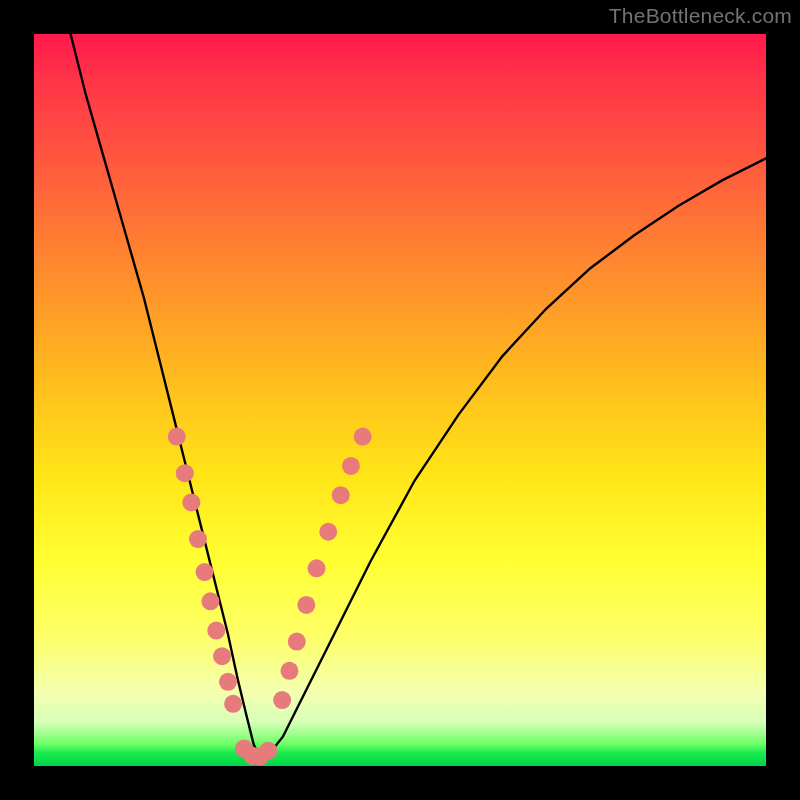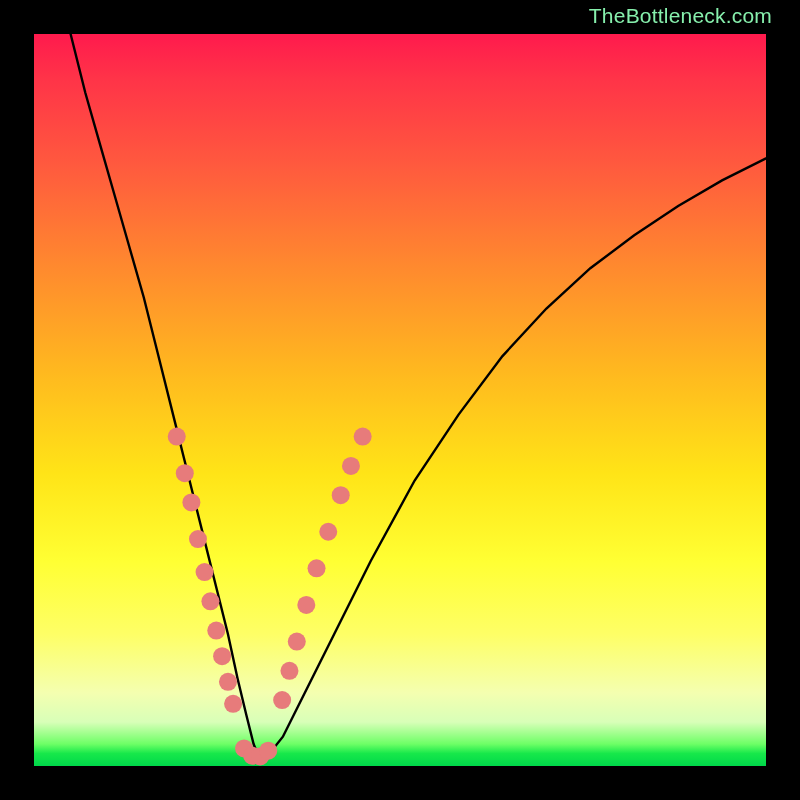--- a/index.html
+++ b/index.html
@@ -57,22 +57,22 @@
     left: 0;
     top: 0;
     width: 732px;
     height: 732px;
     overflow: visible;
   }
 
   .watermark {
     position: absolute;
     top: 4px;
-    right: 28px;
-    color: #86efac;
+    right: 8px;
+    color: #737373;
     font-size: 21px;
     letter-spacing: 0.2px;
     font-weight: 500;
   }
 </style>
 </head>
 <body>
 
 <div class="stage">
 

